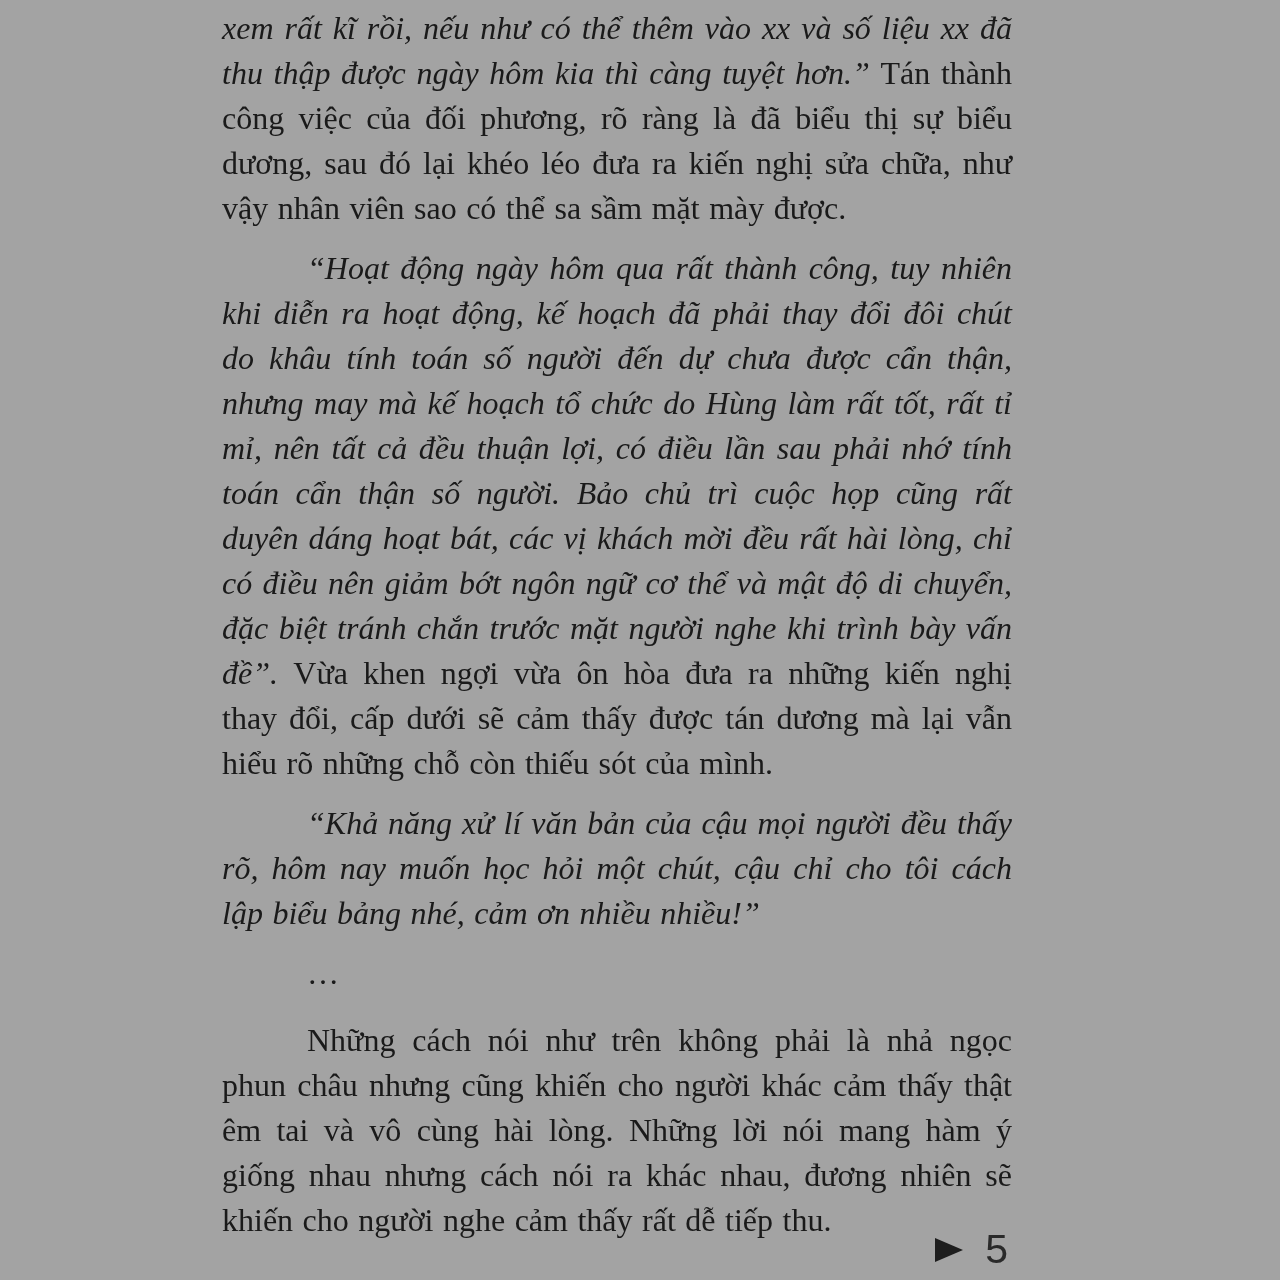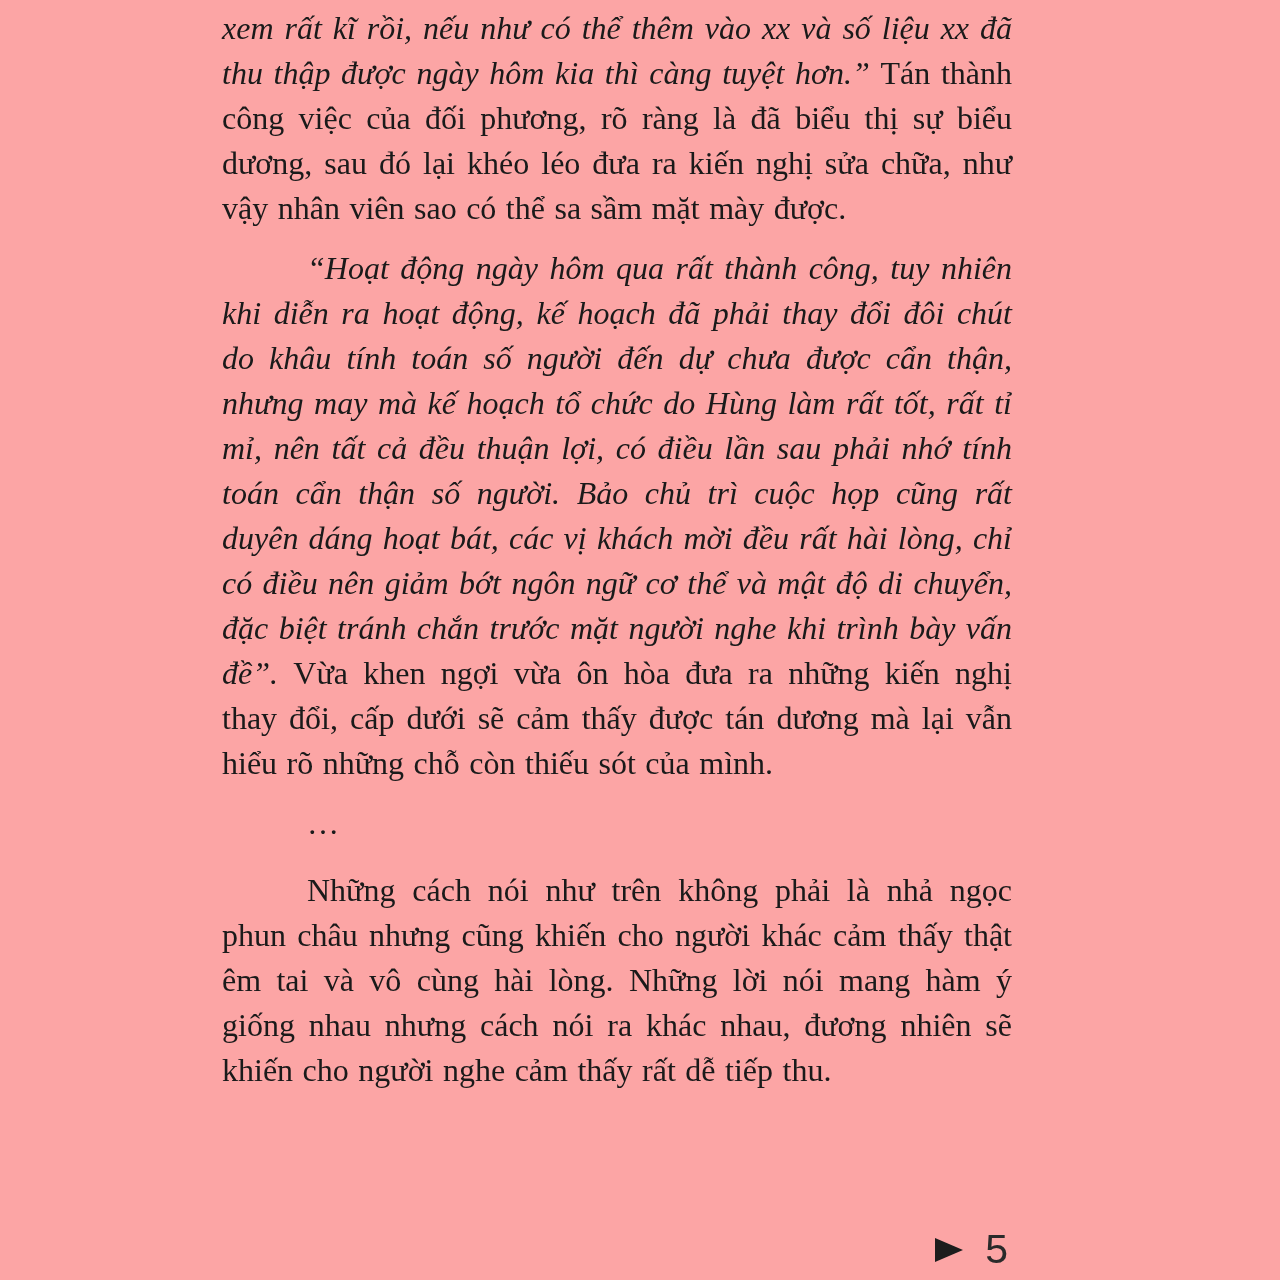--- a/index.html
+++ b/index.html
@@ -4,21 +4,21 @@
 <style>
   html, body {
     margin: 0;
     padding: 0;
     background: #ffffff;
   }
   .page {
     position: relative;
     width: 1280px;
     height: 1280px;
-    background: #fca5a5;
+    background: #a3a3a3;
     overflow: hidden;
     font-family: "Liberation Serif", "DejaVu Serif", serif;
     color: #1a1a1a;
   }
   .text-block {
     position: absolute;
     left: 222px;
     top: 6px;
     width: 790px;
   }
@@ -69,20 +69,21 @@
 <body>
 
 <div class="page">
 
   <div class="text-block">
 
     <p class="para noindent"><span class="it">xem rất kĩ rồi, nếu như có thể thêm vào xx và số liệu xx đã thu thập được ngày hôm kia thì càng tuyệt hơn.” </span><span>Tán thành công việc của đối phương, rõ ràng là đã biểu thị sự biểu dương, sau đó lại khéo léo đưa ra kiến nghị sửa chữa, như vậy nhân viên sao có thể sa sầm mặt mày được.</span></p>
 
     <p class="para"><span class="it">“Hoạt động ngày hôm qua rất thành công, tuy nhiên khi diễn ra hoạt động, kế hoạch đã phải thay đổi đôi chút do khâu tính toán số người đến dự chưa được cẩn thận, nhưng may mà kế hoạch tổ chức do Hùng làm rất tốt, rất tỉ mỉ, nên tất cả đều thuận lợi, có điều lần sau phải nhớ tính toán cẩn thận số người. Bảo chủ trì cuộc họp cũng rất duyên dáng hoạt bát, các vị khách mời đều rất hài lòng, chỉ có điều nên giảm bớt ngôn ngữ cơ thể và mật độ di chuyển, đặc biệt tránh chắn trước mặt người nghe khi trình bày vấn đề”. </span><span>Vừa khen ngợi vừa ôn hòa đưa ra những kiến nghị thay đổi, cấp dưới sẽ cảm thấy được tán dương mà lại vẫn hiểu rõ những chỗ còn thiếu sót của mình.</span></p>
 
+    <p class="para"><span class="it">“Khả năng xử lí văn bản của cậu mọi người đều thấy rõ, hôm nay muốn học hỏi một chút, cậu chỉ cho tôi cách lập biểu bảng nhé, cảm ơn nhiều nhiều!”</span></p>
 
     <p class="para ellipsis-line"><span>…</span></p>
 
     <p class="para"><span>Những cách nói như trên không phải là nhả ngọc phun châu nhưng cũng khiến cho người khác cảm thấy thật êm tai và vô cùng hài lòng. Những lời nói mang hàm ý giống nhau nhưng cách nói ra khác nhau, đương nhiên sẽ khiến cho người nghe cảm thấy rất dễ tiếp thu.</span></p>
 
   </div>
 
   <div class="footer">
     <span class="tri"></span>
     <span class="pagenum">5</span>

